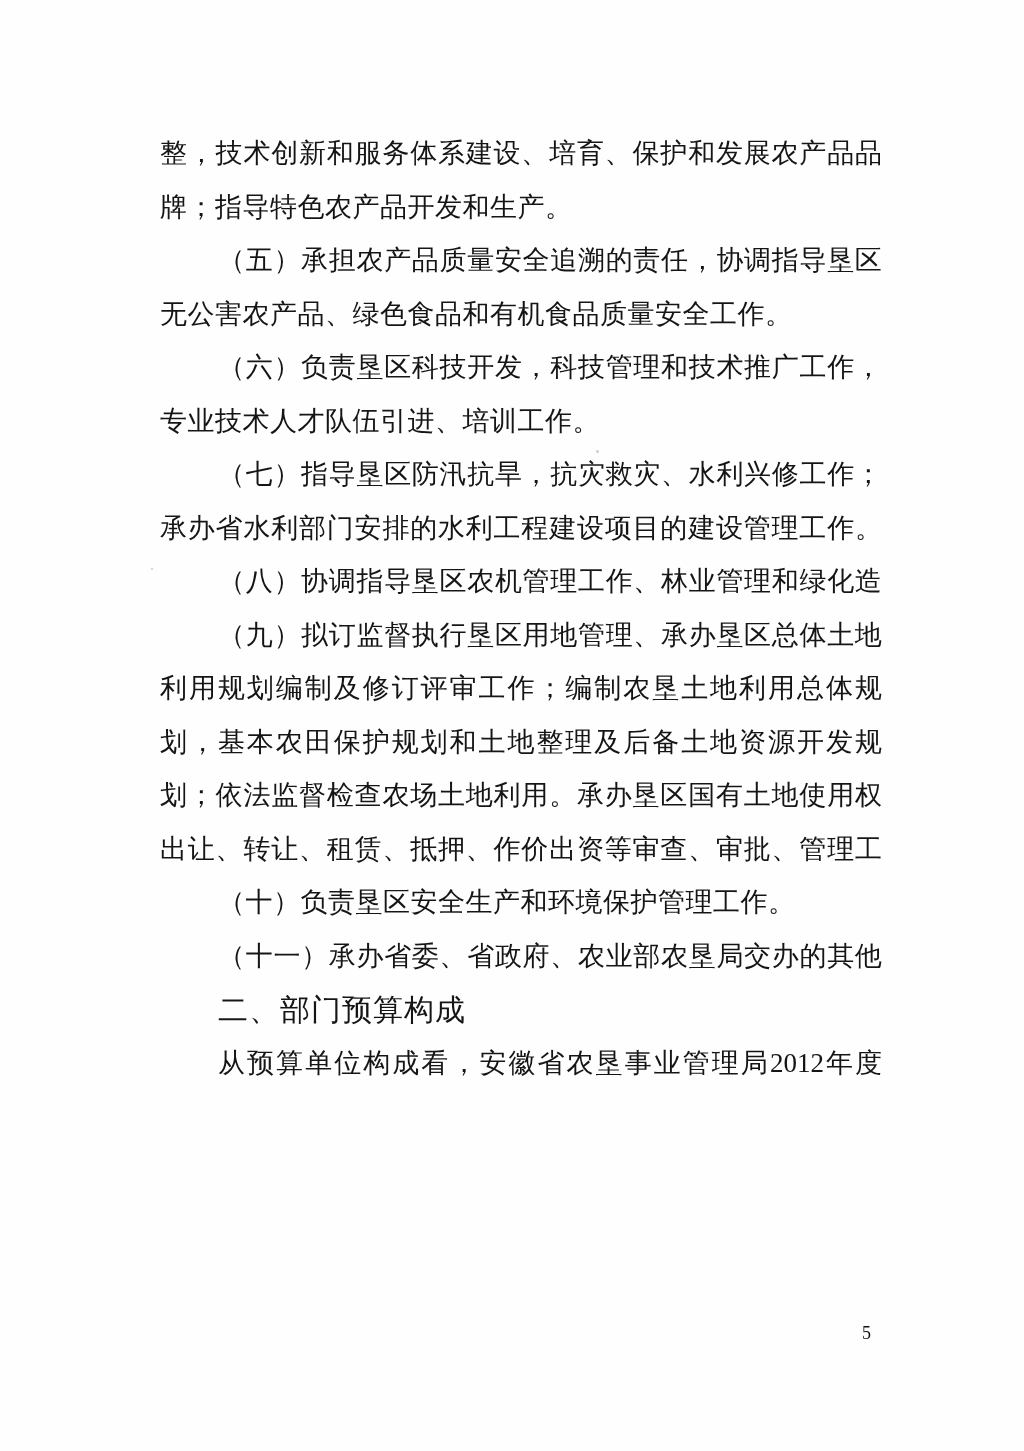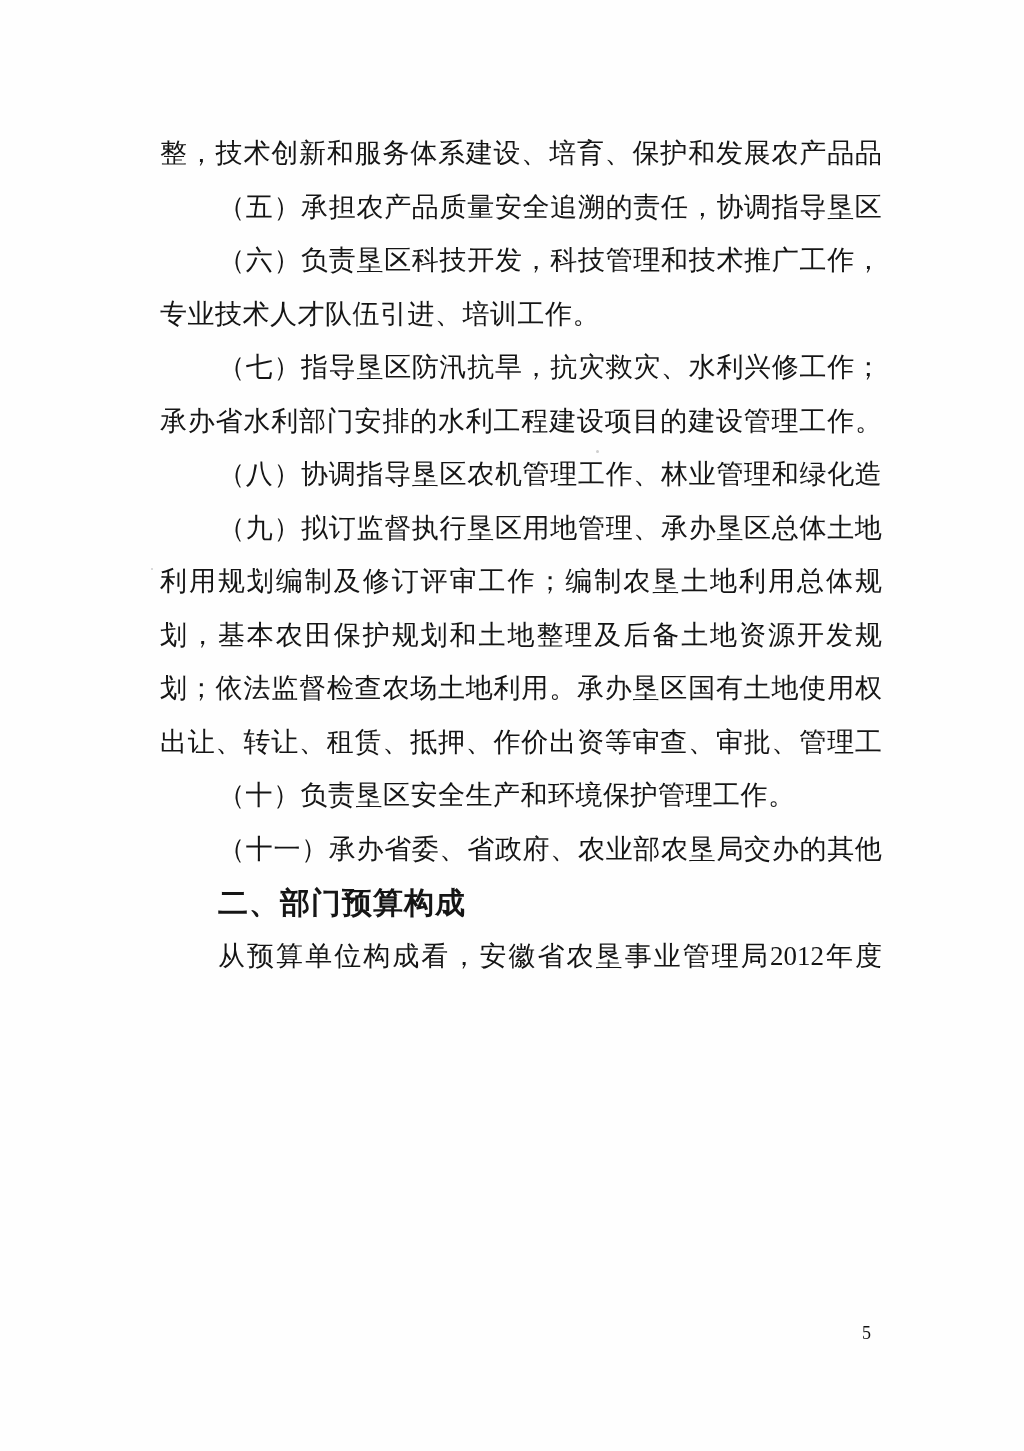--- a/index.html
+++ b/index.html
@@ -36,21 +36,21 @@
     justify-content:space-between;
     align-items:baseline;
     letter-spacing:0;
     white-space:normal;
   }
   .line.indent{
     padding-left:58px;
   }
   .line.heading{
     font-family:"DejaVu Sans","Liberation Sans",sans-serif;
-    font-weight:700;
+    font-weight:400;
     font-size:30px;
     letter-spacing:1px;
   }
   .page-number{
     position:absolute;
     left:862px;
     top:1322px;
     font-size:18px;
     line-height:22px;
     color:#111;
@@ -90,20 +90,21 @@
         <span>保</span>
         <span>护</span>
         <span>和</span>
         <span>发</span>
         <span>展</span>
         <span>农</span>
         <span>产</span>
         <span>品</span>
         <span>品</span>
       </div>
+    <div class="line">牌；指导特色农产品开发和生产。</div>
     <div class="line indent justify">
         <span>（</span>
         <span>五</span>
         <span>）</span>
         <span>承</span>
         <span>担</span>
         <span>农</span>
         <span>产</span>
         <span>品</span>
         <span>质</span>
@@ -116,20 +117,21 @@
         <span>责</span>
         <span>任</span>
         <span>，</span>
         <span>协</span>
         <span>调</span>
         <span>指</span>
         <span>导</span>
         <span>垦</span>
         <span>区</span>
       </div>
+    <div class="line">无公害农产品、绿色食品和有机食品质量安全工作。</div>
     <div class="line indent justify">
         <span>（</span>
         <span>六</span>
         <span>）</span>
         <span>负</span>
         <span>责</span>
         <span>垦</span>
         <span>区</span>
         <span>科</span>
         <span>技</span>

